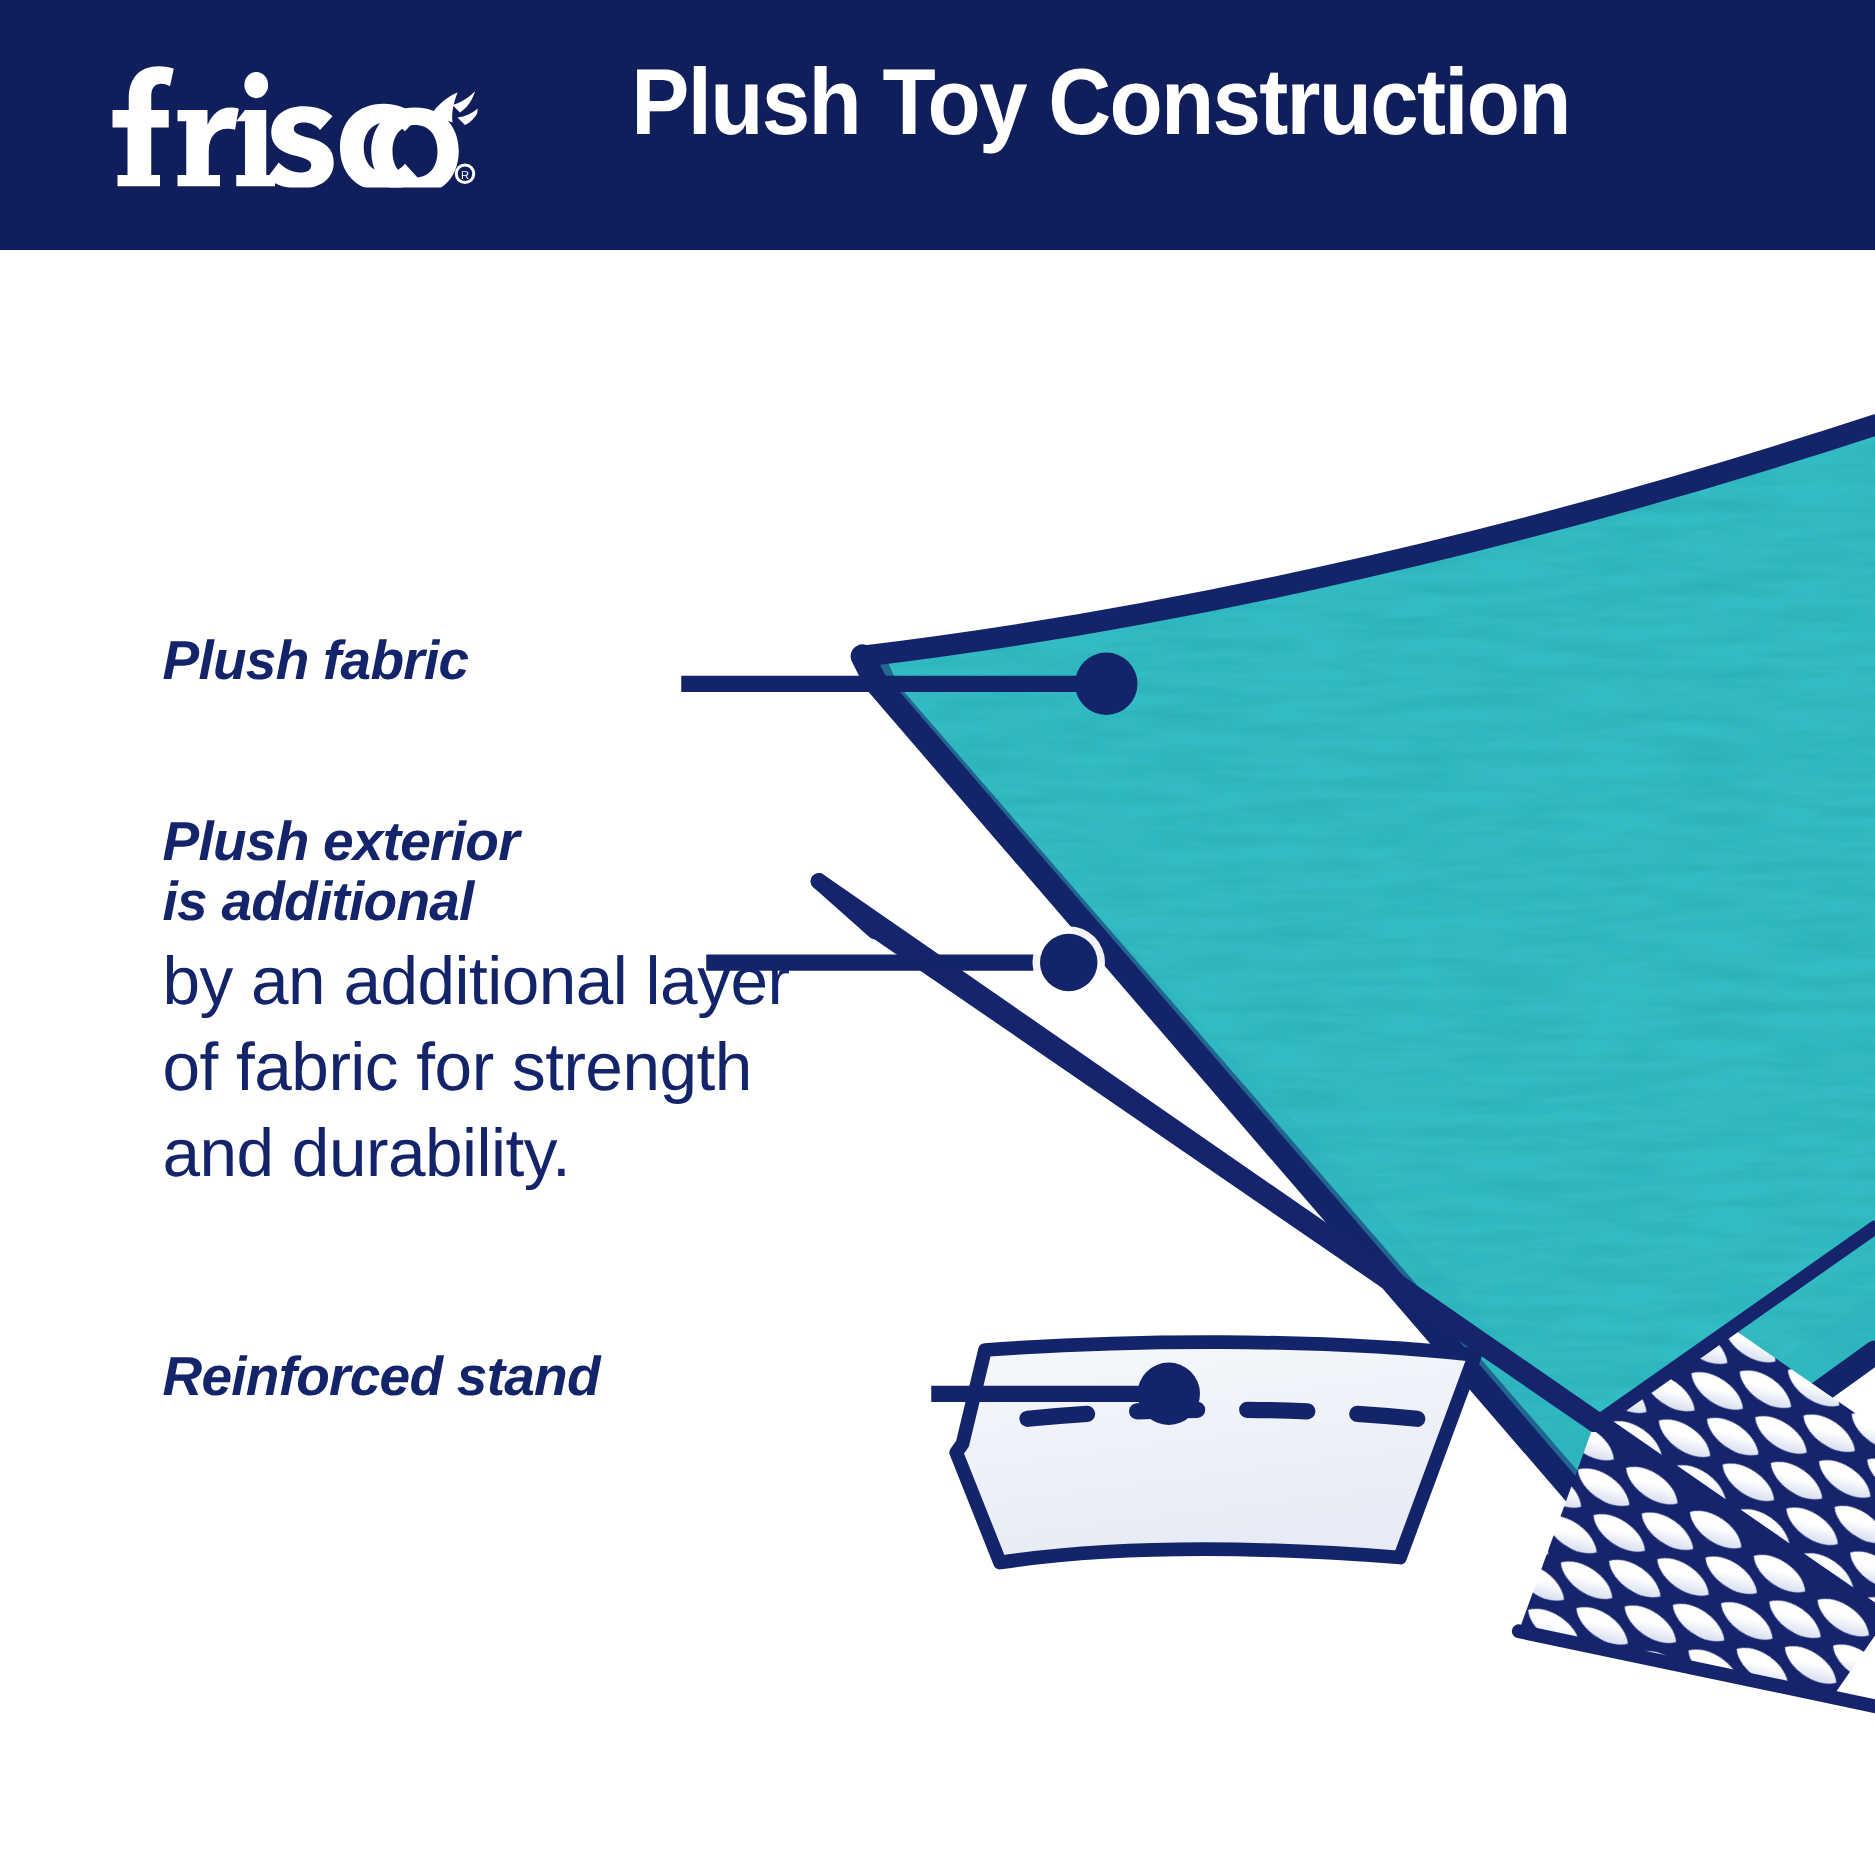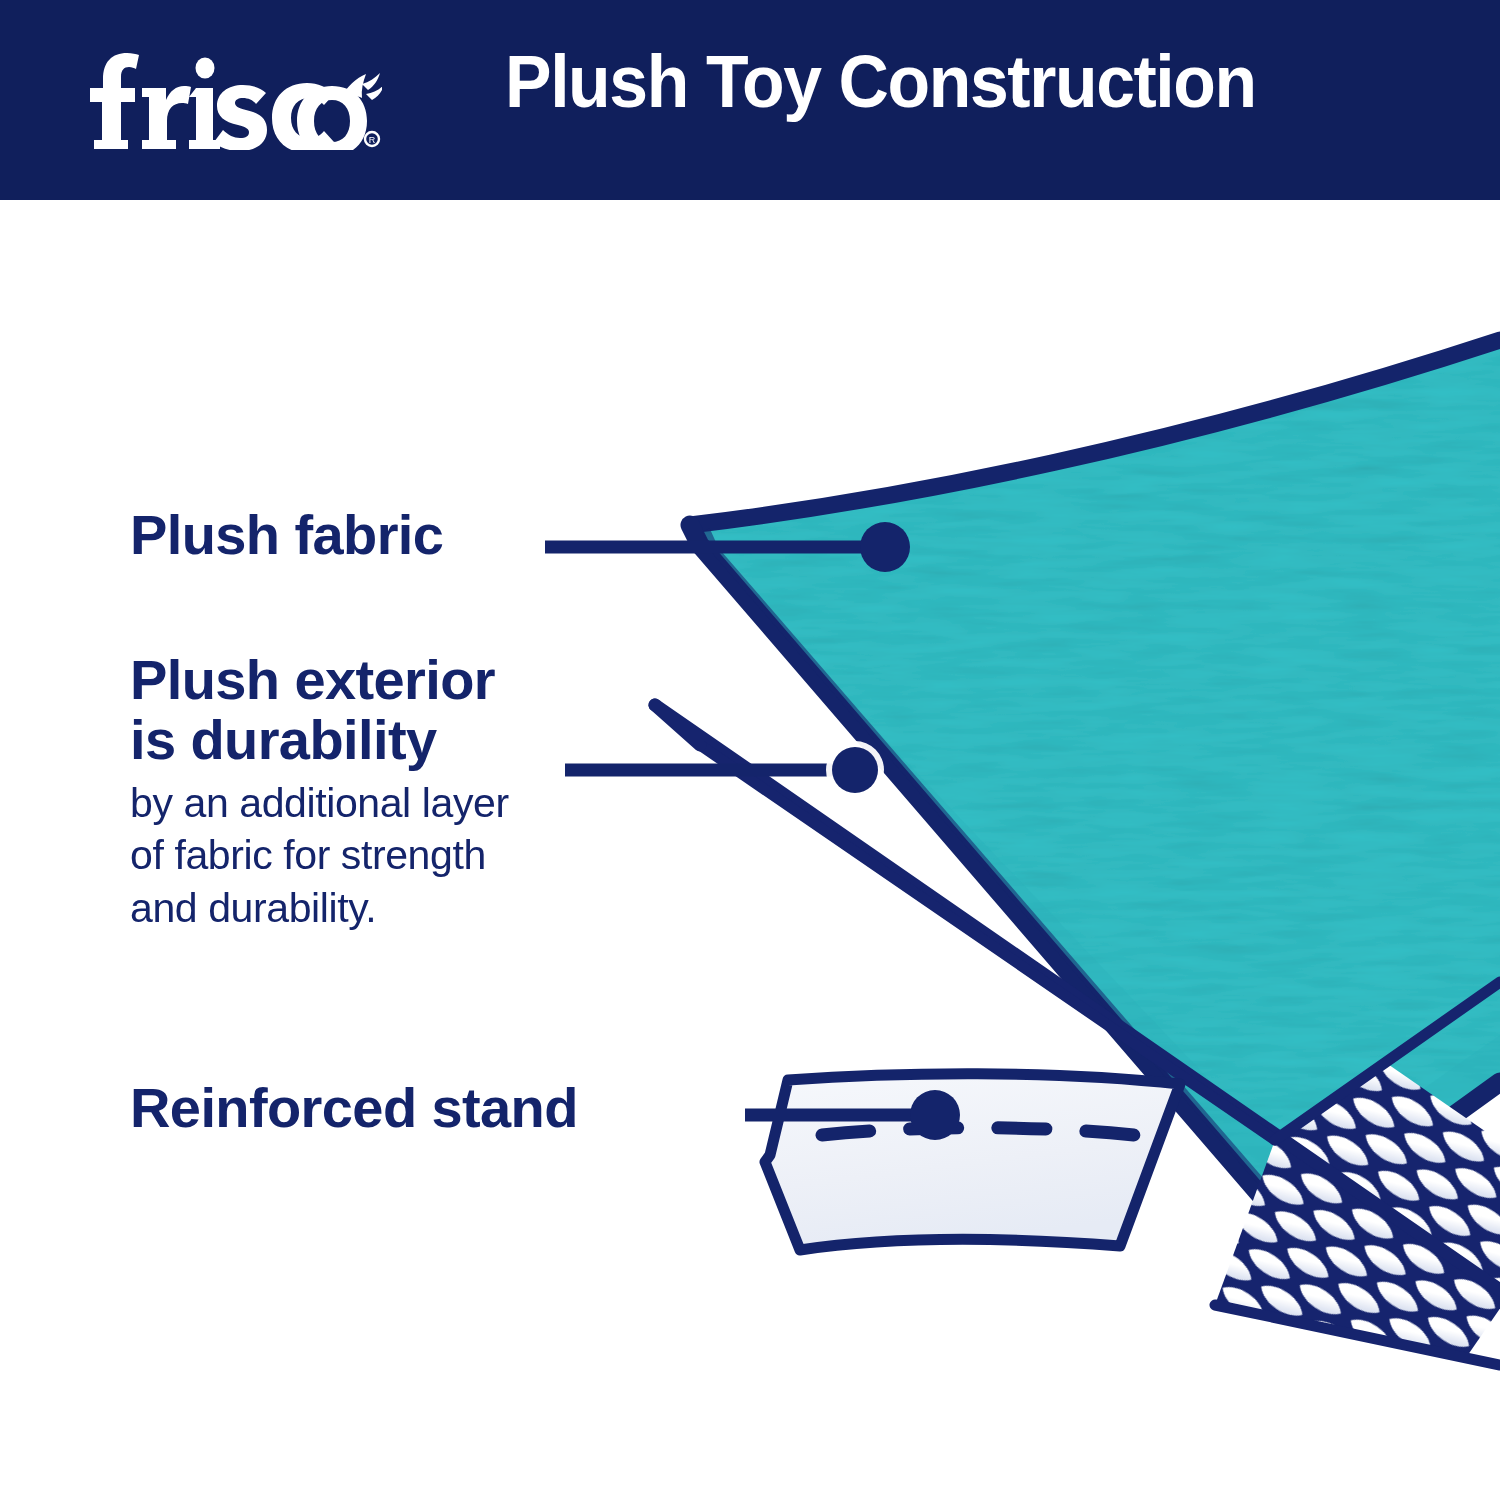--- a/index.html
+++ b/index.html
@@ -61,28 +61,29 @@
     height: 1300px;
   }
   .illustration svg { display: block; }
 
   
   .callout {
     position: absolute;
     color: #14246B;
   }
   .callout-head {
-    font-size: 56px;
+    font-size: 44px;
     font-weight: bold;
     line-height: 1.08;
     letter-spacing: -0.6px;
     white-space: pre-line;
+    font-style: italic;
   }
   .callout-body {
-    font-size: 41px;
+    font-size: 54px;
     font-weight: normal;
     line-height: 1.28;
     letter-spacing: -0.4px;
     white-space: pre-line;
     margin-top: 6px;
   }
 
   #callout-1 { left: 130px; top: 505px;  width: 430px; }
   #callout-2 { left: 130px; top: 650px;  width: 590px; }
   #callout-3 { left: 130px; top: 1078px; width: 660px; }
@@ -248,21 +249,21 @@
       </g>
     </svg>
   </div>
 
   <div class="callout" id="callout-1">
     <div class="callout-head">Plush fabric</div>
   </div>
 
   <div class="callout" id="callout-2">
     <div class="callout-head">Plush exterior
-is durability</div>
+is additional</div>
     <div class="callout-body">by an additional layer
 of fabric for strength
 and durability.</div>
   </div>
 
   <div class="callout" id="callout-3">
     <div class="callout-head">Reinforced stand</div>
   </div>
 
 </div>

